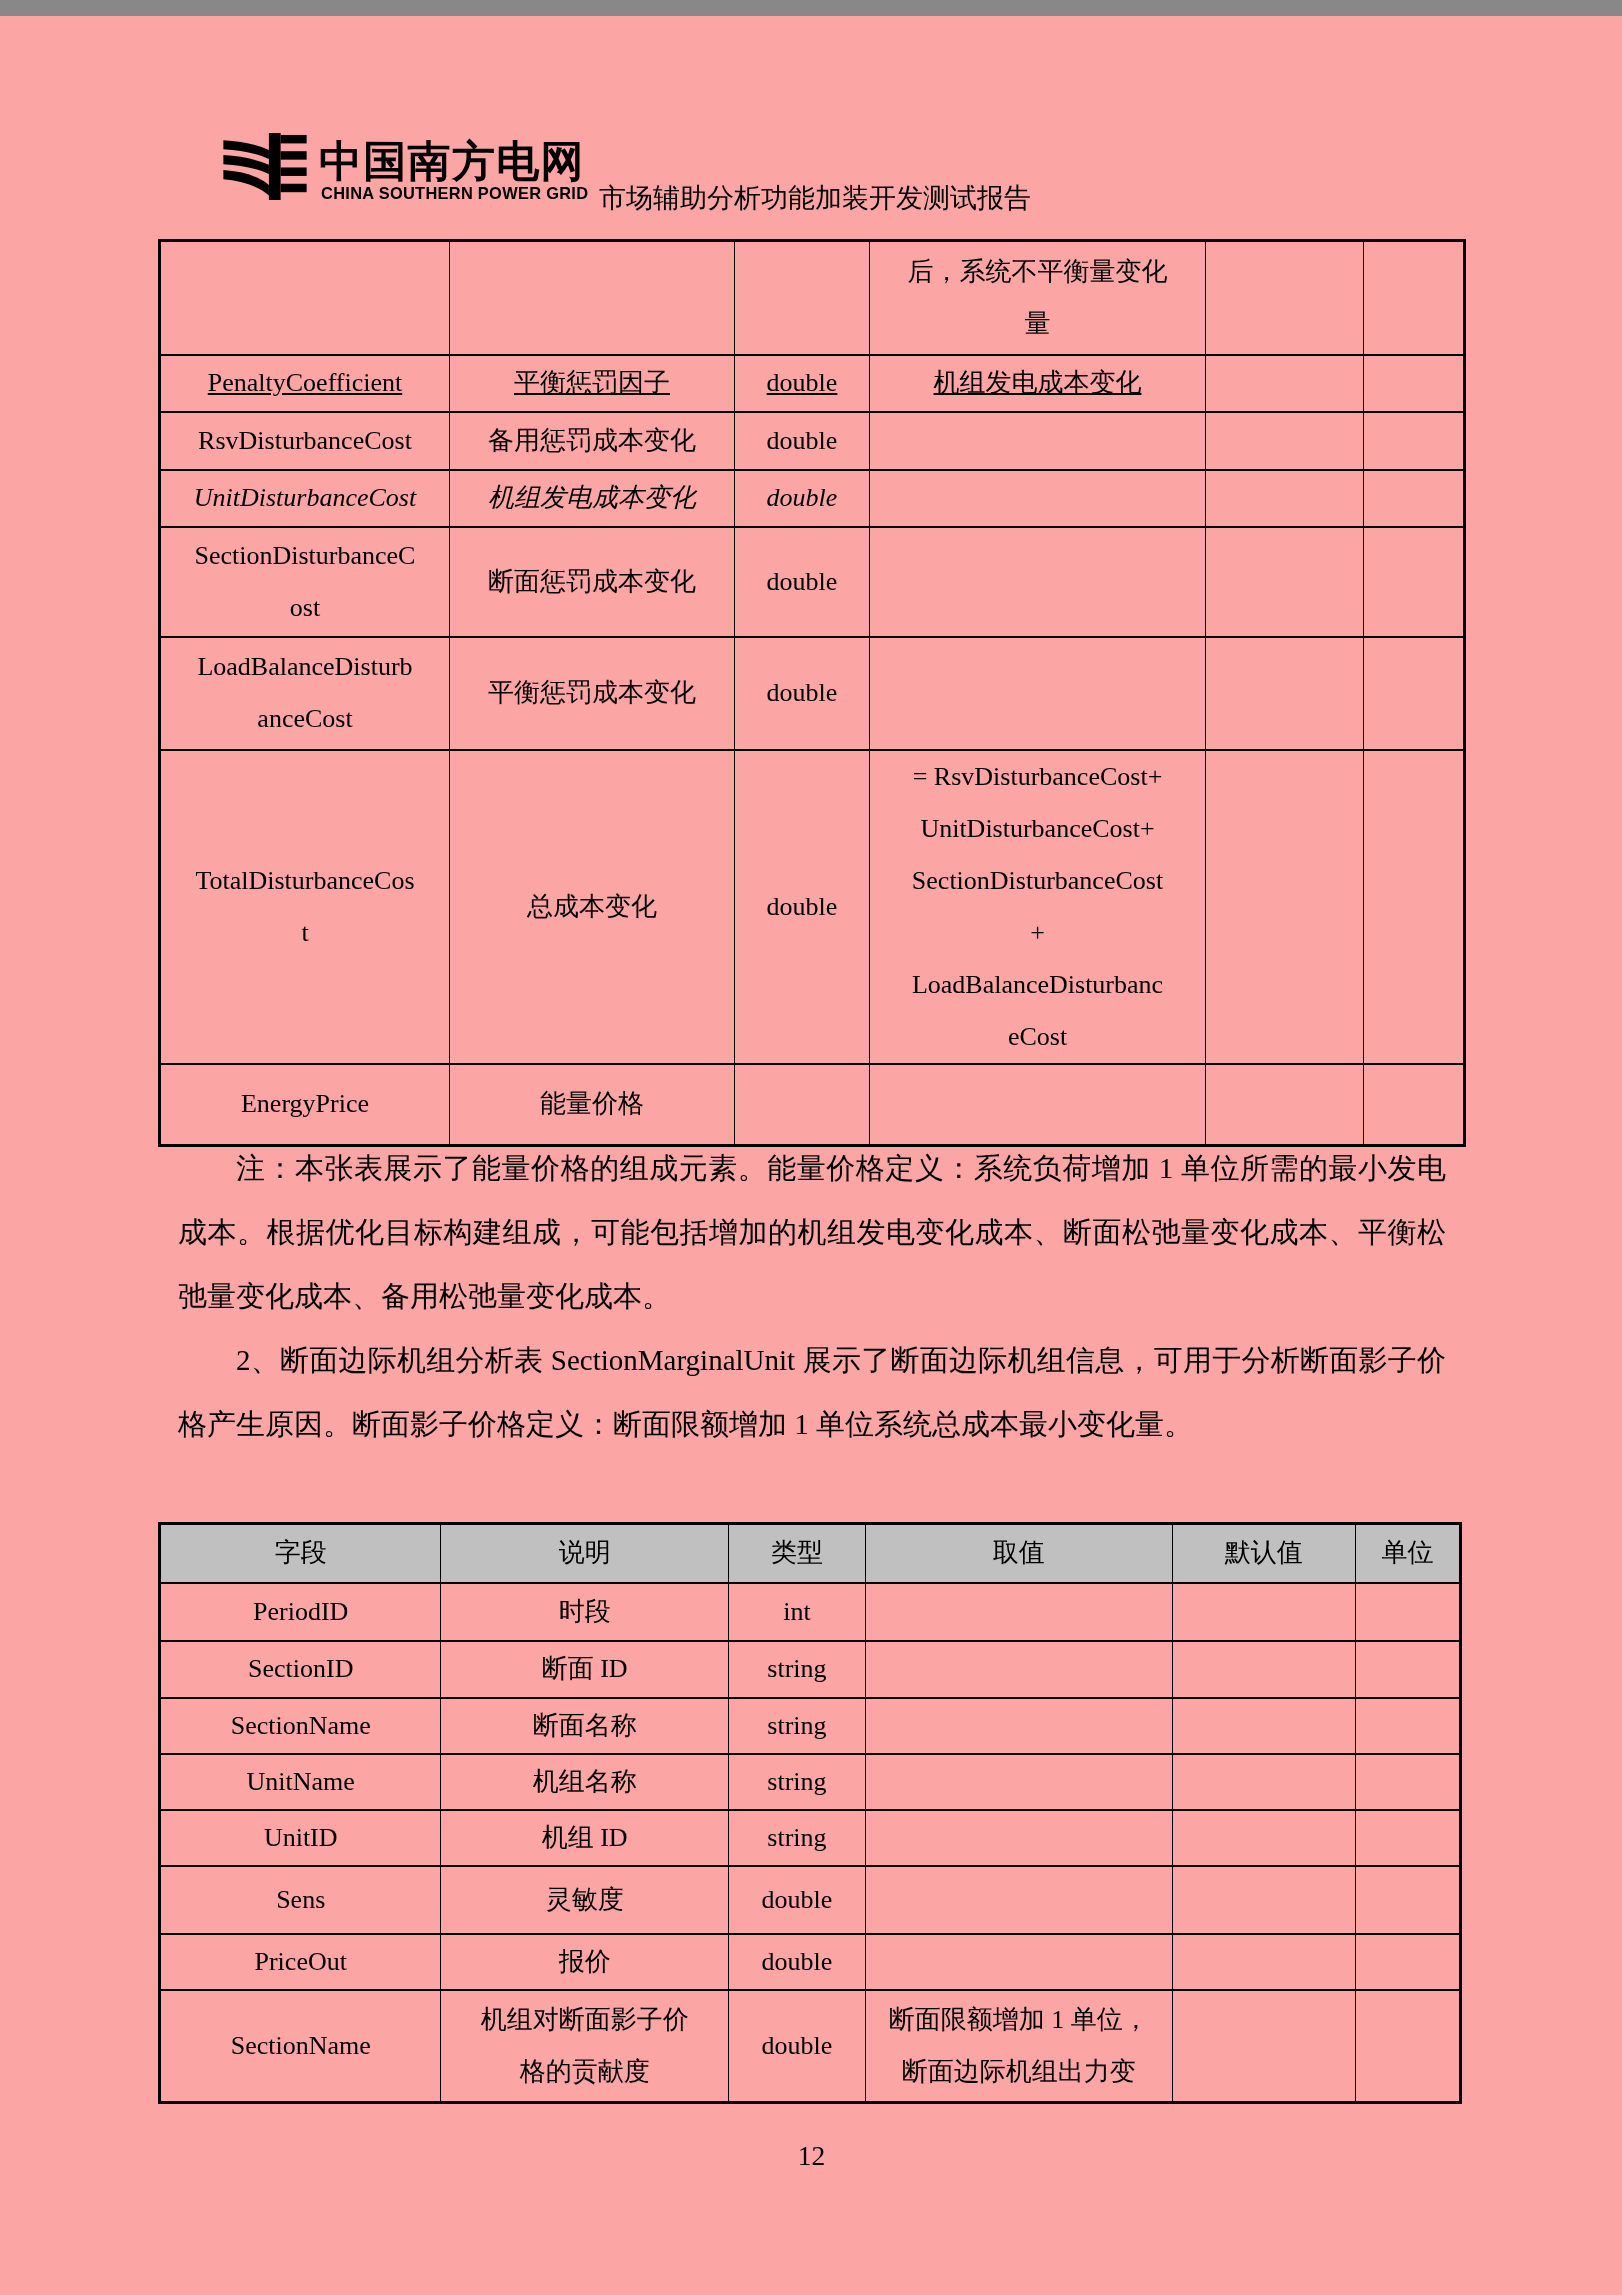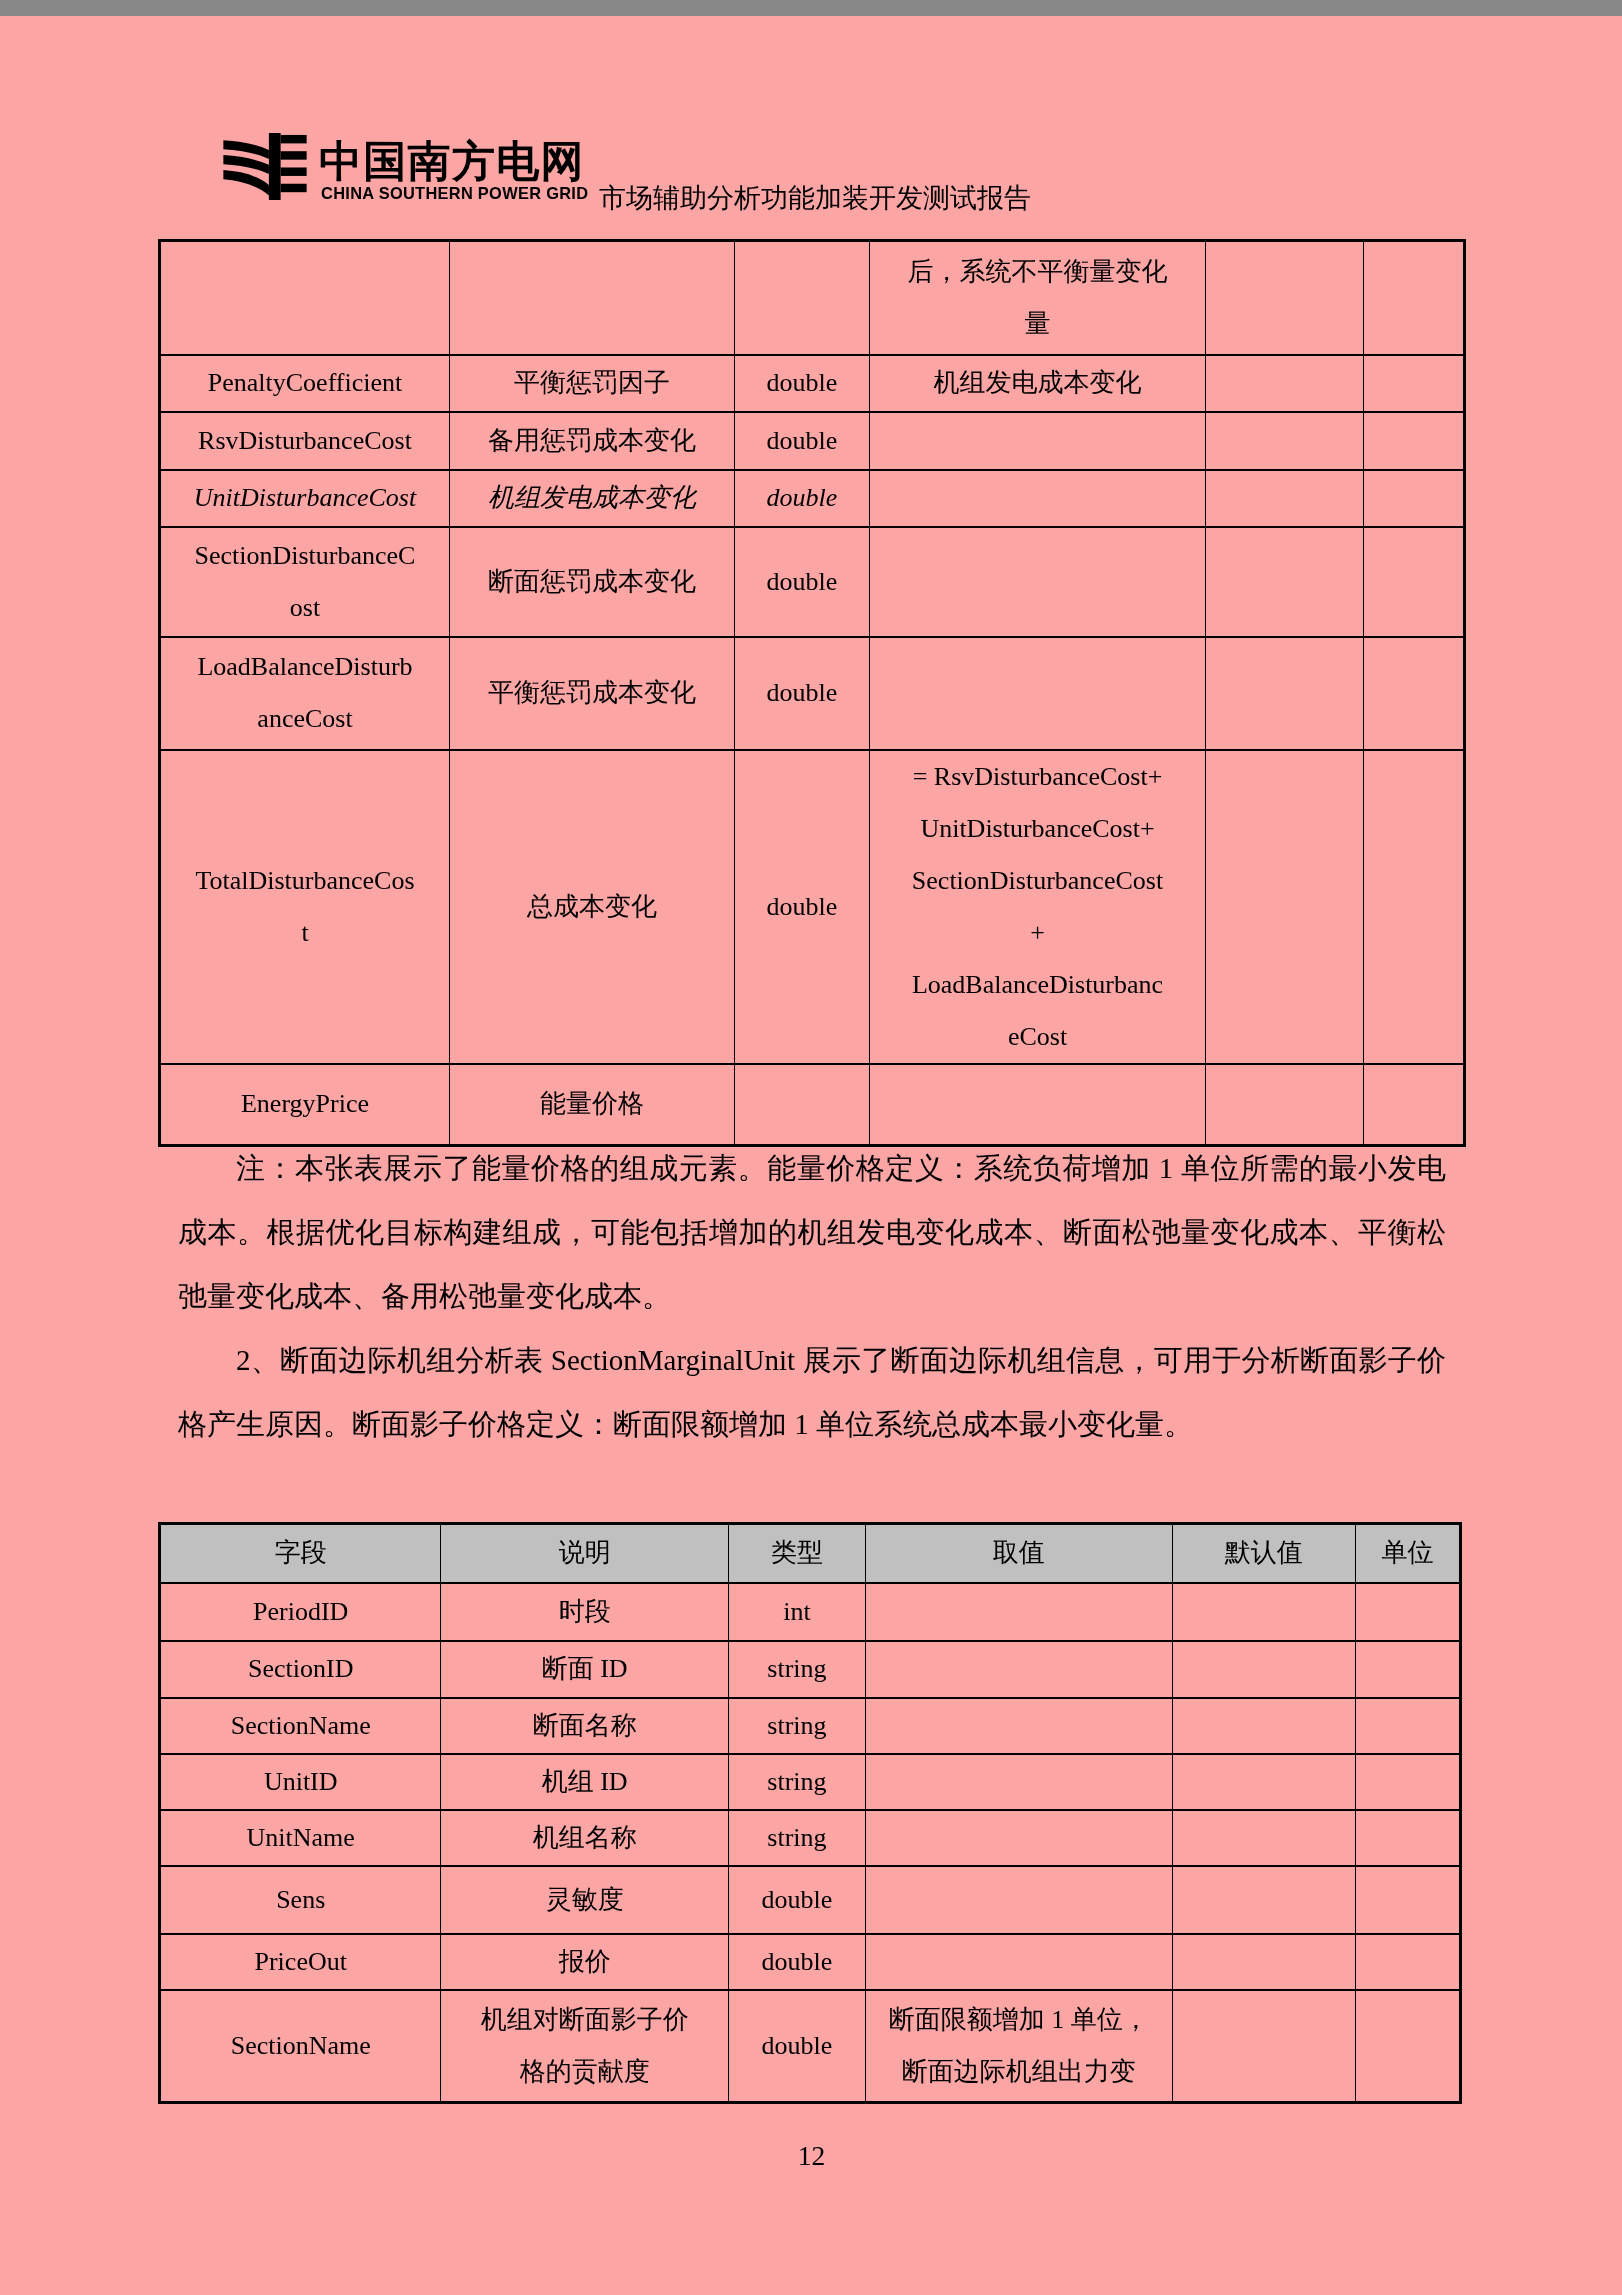--- a/index.html
+++ b/index.html
@@ -99,21 +99,21 @@
     <tbody>
         <tr style="height: 114px;">
           <td></td>
           <td></td>
           <td></td>
           <td>后，系统不平衡量变化
 量</td>
           <td></td>
           <td></td>
         </tr>
-        <tr style="height: 57px;">
+        <tr style="height: 57px; text-decoration: underline;">
           <td>PenaltyCoefficient</td>
           <td>平衡惩罚因子</td>
           <td>double</td>
           <td>机组发电成本变化</td>
           <td></td>
           <td></td>
         </tr>
         <tr style="height: 58px;">
           <td>RsvDisturbanceCost</td>
           <td>备用惩罚成本变化</td>
@@ -216,30 +216,30 @@
         </tr>
         <tr style="height: 56px;">
           <td>SectionName</td>
           <td>断面名称</td>
           <td>string</td>
           <td></td>
           <td></td>
           <td></td>
         </tr>
         <tr style="height: 56px;">
+          <td>UnitName</td>
+          <td>机组名称</td>
+          <td>string</td>
+          <td></td>
+          <td></td>
+          <td></td>
+        </tr>
+        <tr style="height: 56px;">
           <td>UnitID</td>
           <td>机组 ID</td>
-          <td>string</td>
-          <td></td>
-          <td></td>
-          <td></td>
-        </tr>
-        <tr style="height: 56px;">
-          <td>UnitName</td>
-          <td>机组名称</td>
           <td>string</td>
           <td></td>
           <td></td>
           <td></td>
         </tr>
         <tr style="height: 68px;">
           <td>Sens</td>
           <td>灵敏度</td>
           <td>double</td>
           <td></td>

